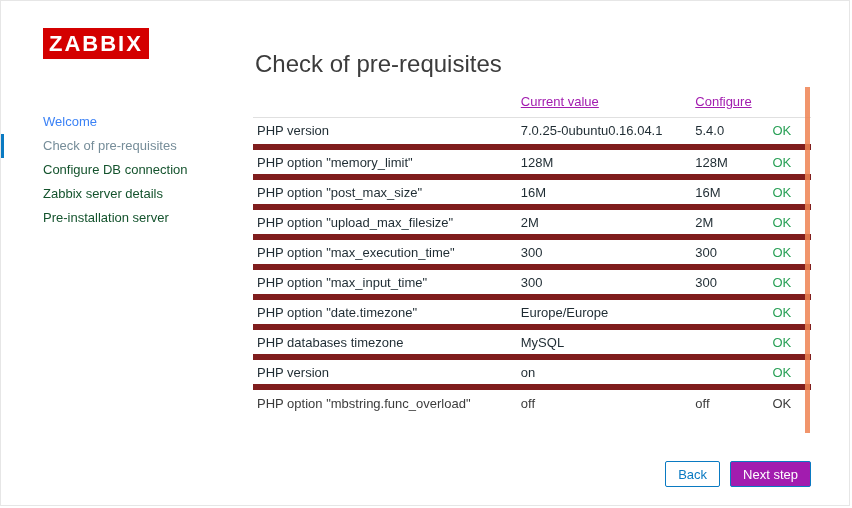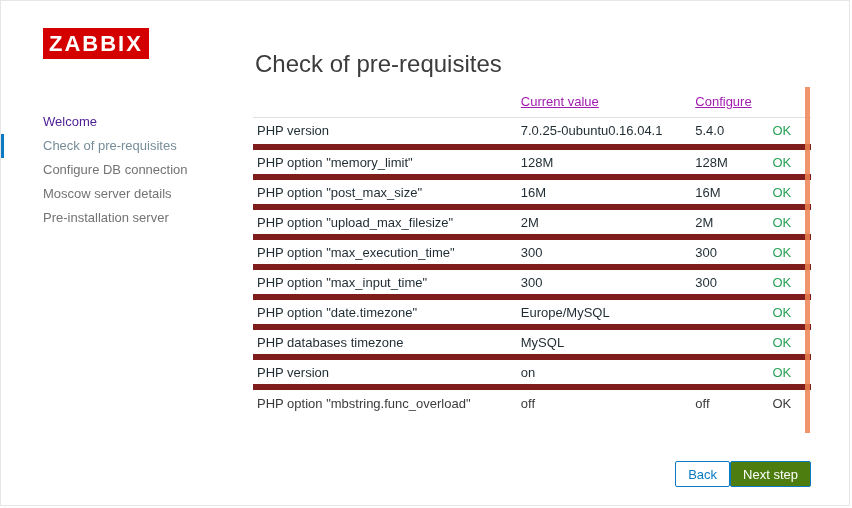--- a/index.html
+++ b/index.html
@@ -1,51 +1,51 @@
 <!DOCTYPE html>
 <html><head>
 <meta charset="utf-8">
 <style>
   * { box-sizing: border-box; margin: 0; padding: 0; }
   html, body { width: 852px; height: 508px; font-family: Arial, Helvetica, sans-serif; font-size: 13px; color: #1f2c33; background: #fff; }
   .wrap { width: 850px; height: 506px; border: 1px solid #e6e6e6; position: relative; background: #fff; }
   .logo { position: absolute; left: 42px; top: 27px; background: #d40000; color: #fff; font-weight: 700; letter-spacing: 2px; font-size: 22px; padding: 3px 6px 2px; font-family: Arial, sans-serif; }
   .sidebar { position: absolute; left: 42px; top: 109px; width: 180px; }
-  .sidebar-item { height: 24px; line-height: 24px; color: #737373; cursor: pointer; position: relative; }
-  .sidebar-item.done { color: #4c1d95; }
+  .sidebar-item { height: 24px; line-height: 24px; color: #14532d; cursor: pointer; position: relative; }
+  .sidebar-item.done { color: #3b82f6; }
   .sidebar-item.active { color: #768d99; }
   .sidebar-item.active::before { content: ""; position: absolute; left: -42px; top: 0; width: 3px; height: 24px; background: #0a7ac2; }
   .title { position: absolute; left: 254px; top: 49px; font-size: 24px; font-weight: 400; color: #3c3c3c; }
   .table-wrap { position: absolute; left: 252px; top: 86px; width: 558px; height: 346px; overflow: hidden; }
   .scroll-accent { position: absolute; right: 39px; top: 86px; width: 5px; height: 346px; background: #ef8352; opacity: 0.85; }
   table { width: 100%; border-collapse: collapse; table-layout: fixed; }
   th, td { text-align: left; height: 30px; vertical-align: middle; border-bottom: 6px solid #7f1d1d; padding: 0 4px; font-weight: 400; }
   th { color: #a21caf; font-size: 13px; border-bottom: 1px solid #e0e0e0; text-decoration: underline; }
   col.c1 { width: 260px; }
   col.c2 { width: 172px; }
   col.c3 { width: 76px; }
   col.c4 { width: 42px; }
   .ok { color: #2aa157; }
-  .buttons { position: absolute; right: 38px; bottom: 18px; display: flex; }
+  .buttons { position: absolute; right: 38px; bottom: 18px; display: flex; gap: 10px; }
   .btn { height: 26px; padding: 0 12px; font-size: 13px; border-radius: 2px; cursor: pointer; display: inline-flex; align-items: center; }
   .btn-back { background: #fff; color: #0a7ac2; border: 1px solid #0a7ac2; }
-  .btn-next { background: #4d7c0f; color: #fff; border: 1px solid #0a7ac2; }
+  .btn-next { background: #a21caf; color: #fff; border: 1px solid #0a7ac2; }
   tr.cut td { border-bottom: none; color: #3c3c3c; }
 </style>
 </head>
 <body>
 
 <div class="wrap">
   <div class="logo">ZABBIX</div>
 
   <div class="sidebar">
       <div class="sidebar-item done">Welcome</div>
       <div class="sidebar-item active">Check of pre-requisites</div>
       <div class="sidebar-item">Configure DB connection</div>
-      <div class="sidebar-item">Moscow server details</div>
+      <div class="sidebar-item">Zabbix server details</div>
       <div class="sidebar-item">Pre-installation server</div>
     </div>
 
   <h1 class="title">Check of pre-requisites</h1>
 
   <div class="table-wrap">
     <table>
       <colgroup>
           <col class="c1">
           <col class="c2">
@@ -92,21 +92,21 @@
             <td class="ok">OK</td>
           </tr>
           <tr>
             <td>PHP option "max_input_time"</td>
             <td>300</td>
             <td>300</td>
             <td class="ok">OK</td>
           </tr>
           <tr>
             <td>PHP option "date.timezone"</td>
-            <td>Europe/MySQL</td>
+            <td>Europe/Europe</td>
             <td></td>
             <td class="ok">OK</td>
           </tr>
           <tr>
             <td>PHP databases timezone</td>
             <td>MySQL</td>
             <td></td>
             <td class="ok">OK</td>
           </tr>
           <tr>

